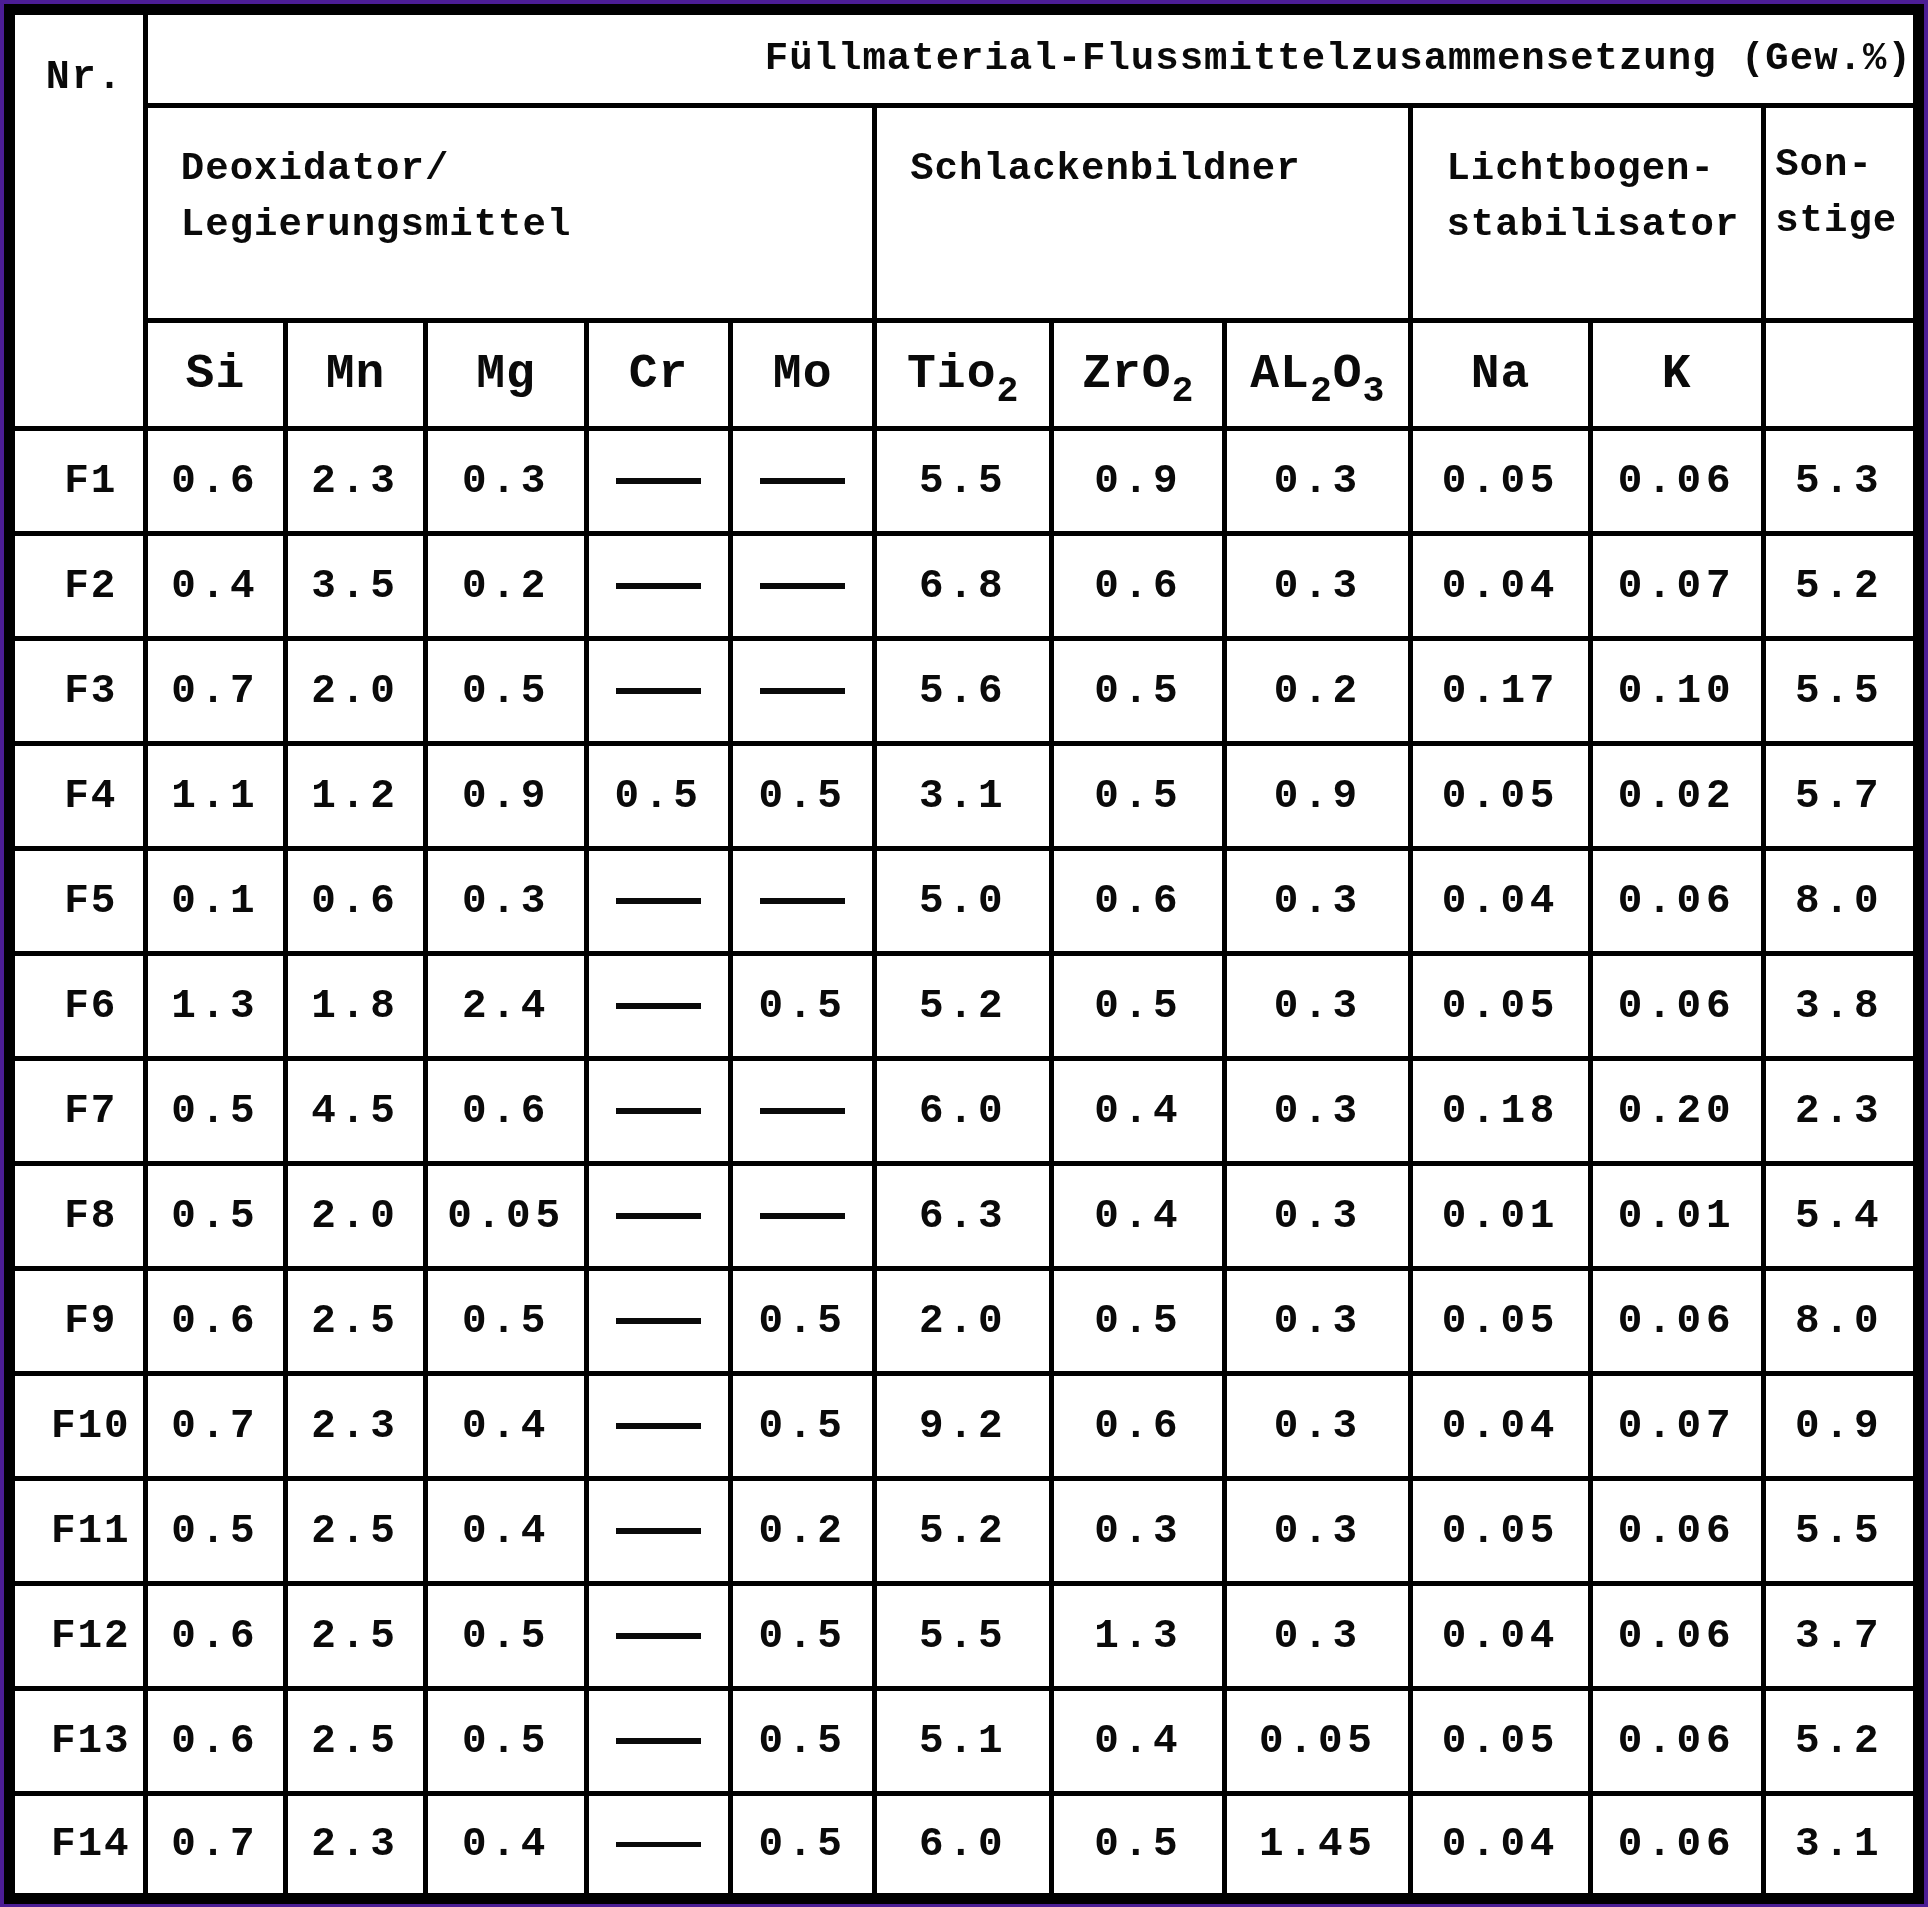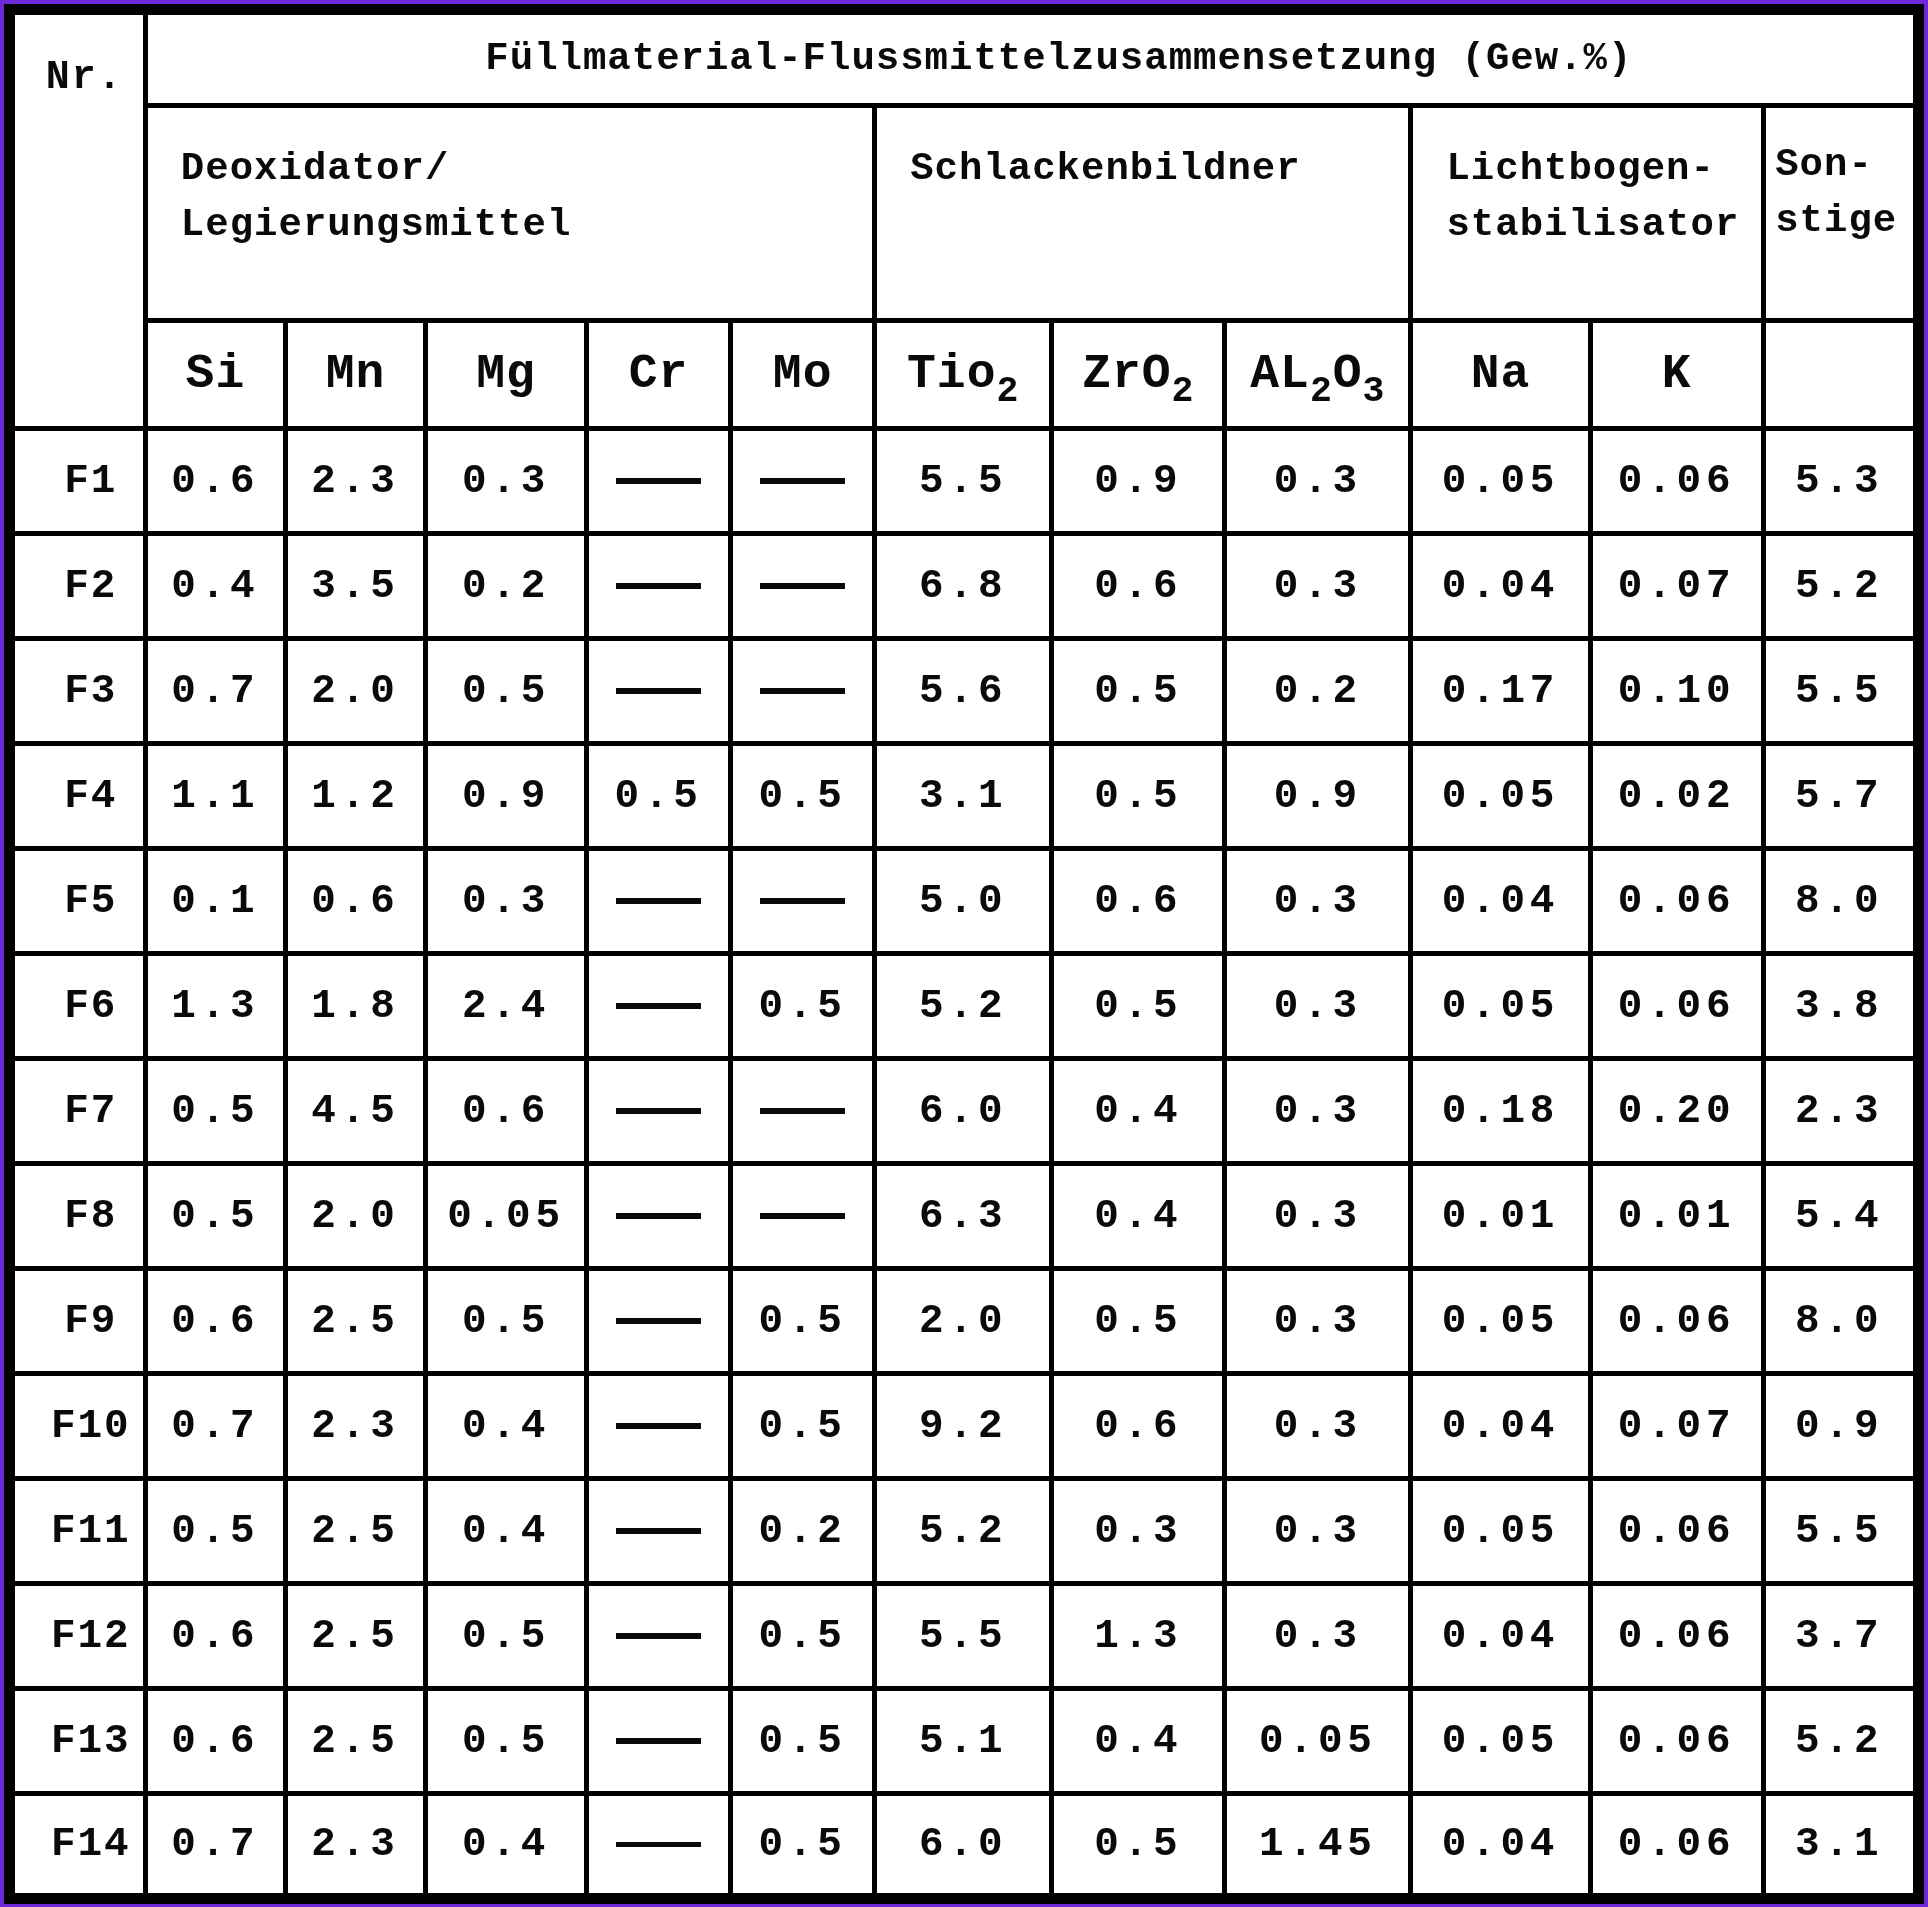--- a/index.html
+++ b/index.html
@@ -4,21 +4,21 @@
 <style>
   html, body {
     margin: 0;
     padding: 0;
     background: #ffffff;
   }
   .page {
     position: relative;
     width: 1928px;
     height: 1908px;
-    background: #6d28d9;
+    background: #4c1d95;
     box-sizing: border-box;
     font-family: "Liberation Mono", "DejaVu Sans Mono", monospace;
     color: #0a0a0a;
     overflow: hidden;
   }
   table.flux-table {
     border-collapse: collapse;
     table-layout: fixed;
     width: 1920px;
     height: 1900px;
@@ -54,21 +54,21 @@
 
   th.corner {
     vertical-align: top;
     text-align: left;
     padding: 40px 0 0 31px;
     font-size: 40px;
     letter-spacing: 1.9px;
   }
   th.title {
     vertical-align: middle;
-    text-align: center;
+    text-align: right;
     padding-left: 58px;
     font-size: 39px;
     letter-spacing: 1px;
     white-space: nowrap;
   }
   th.group {
     vertical-align: top;
     text-align: left;
     white-space: pre-line;
     font-size: 39px;

